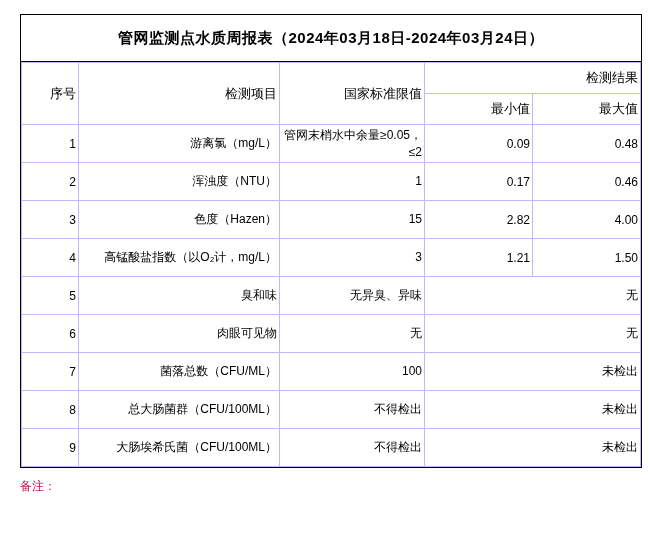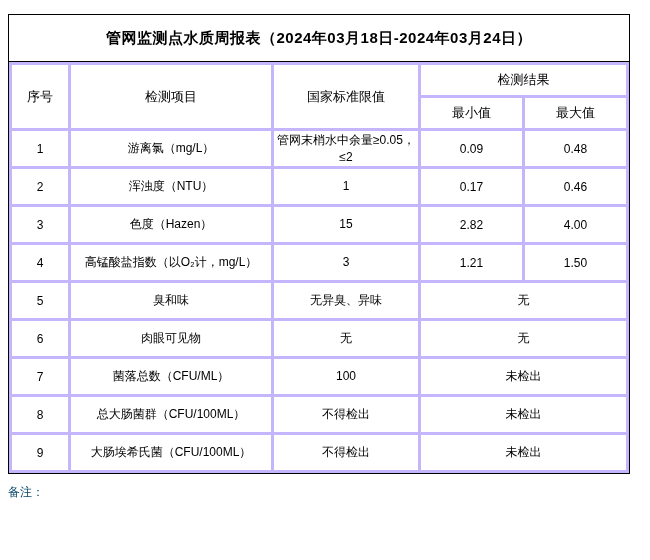--- a/index.html
+++ b/index.html
@@ -12,21 +12,21 @@
     background: #ffffff;
     font-family: "Liberation Sans", sans-serif;
     color: #000000;
     overflow: hidden;
   }
   .page {
     position: relative;
     width: 650px;
     height: 560px;
     box-sizing: border-box;
-    padding: 14px 14px 0 8px;
+    padding: 14px 14px 0 20px;
   }
   .doc-frame {
     border: 1px solid #000;
     box-sizing: border-box;
     width: 622px;
   }
   .title-row {
     border-bottom: 1px solid #000;
     text-align: center;
     padding: 14px 0 13px 0;
@@ -35,22 +35,22 @@
     font-size: 15px;
     font-weight: bold;
     letter-spacing: 0.5px;
   }
   table.wq {
     border-collapse: collapse;
     width: 100%;
     table-layout: fixed;
   }
   table.wq td, table.wq th {
-    border: 3px solid #c4b5fd;
-    text-align: center;
+    border: 1px solid #c4b5fd;
+    text-align: right;
     vertical-align: middle;
     font-weight: normal;
     font-size: 12px;
     padding: 0 2px;
   }
   table.wq thead th {
     font-size: 13px;
   }
   .h-idx { width: 52px; margin-left: 12px; }
   .h-item { width: 196px; font-family: Liberation Serif, serif; }
@@ -61,21 +61,21 @@
   .hdr-short { height: 30px; }
   .row-h { height: 38px; }
   .cell-idx { font-size: 12px; }
   .cell-item { font-size: 12.5px; }
   .cell-std { font-size: 12px; line-height: 1.35; }
   .cell-val { font-size: 12.5px; margin-left: 40px; }
   .notes {
     margin-top: 9px;
     font-size: 12px;
     line-height: 1.65;
-    color: #0c4a6e;
+    color: #be185d;
   }
   .notes div { white-space: nowrap; }
 </style>
 </head>
 <body>
 
 <div class="page">
   <div class="doc-frame">
 
     <div class="title-row">

